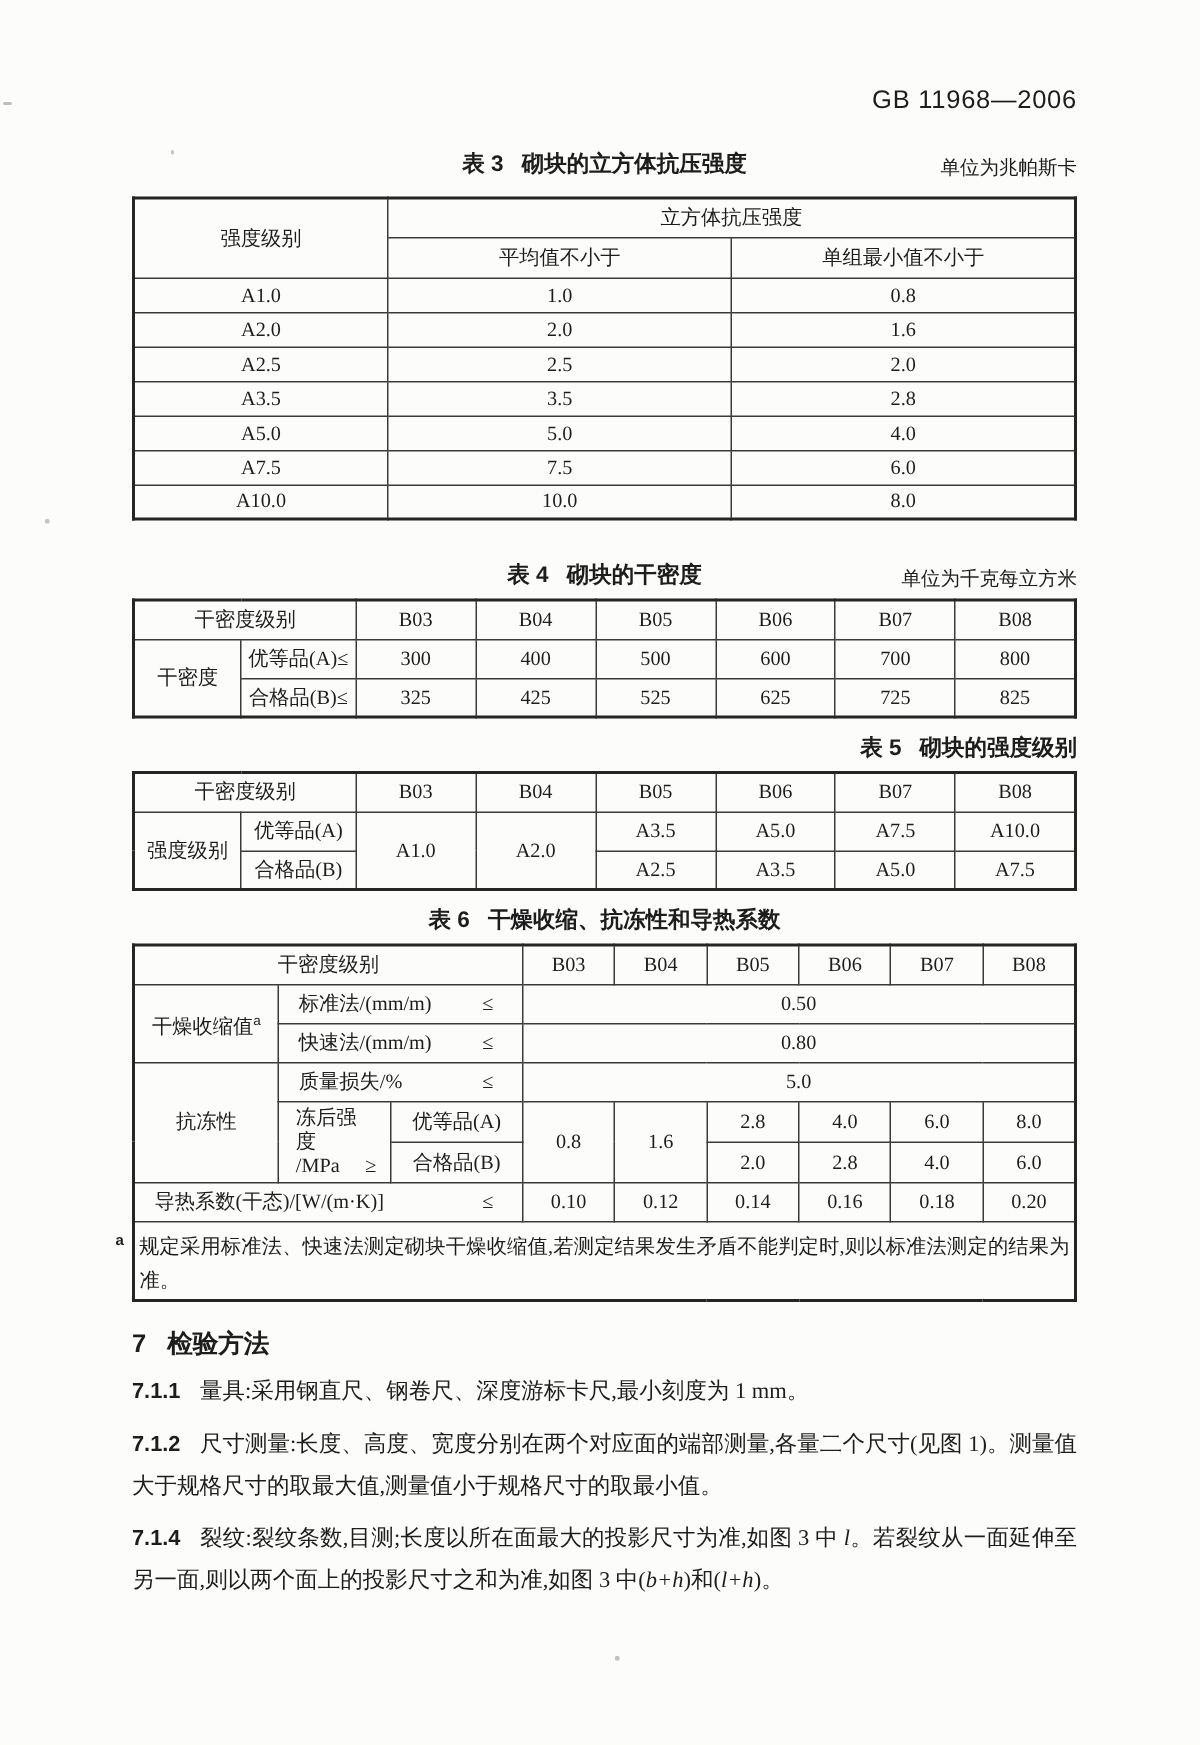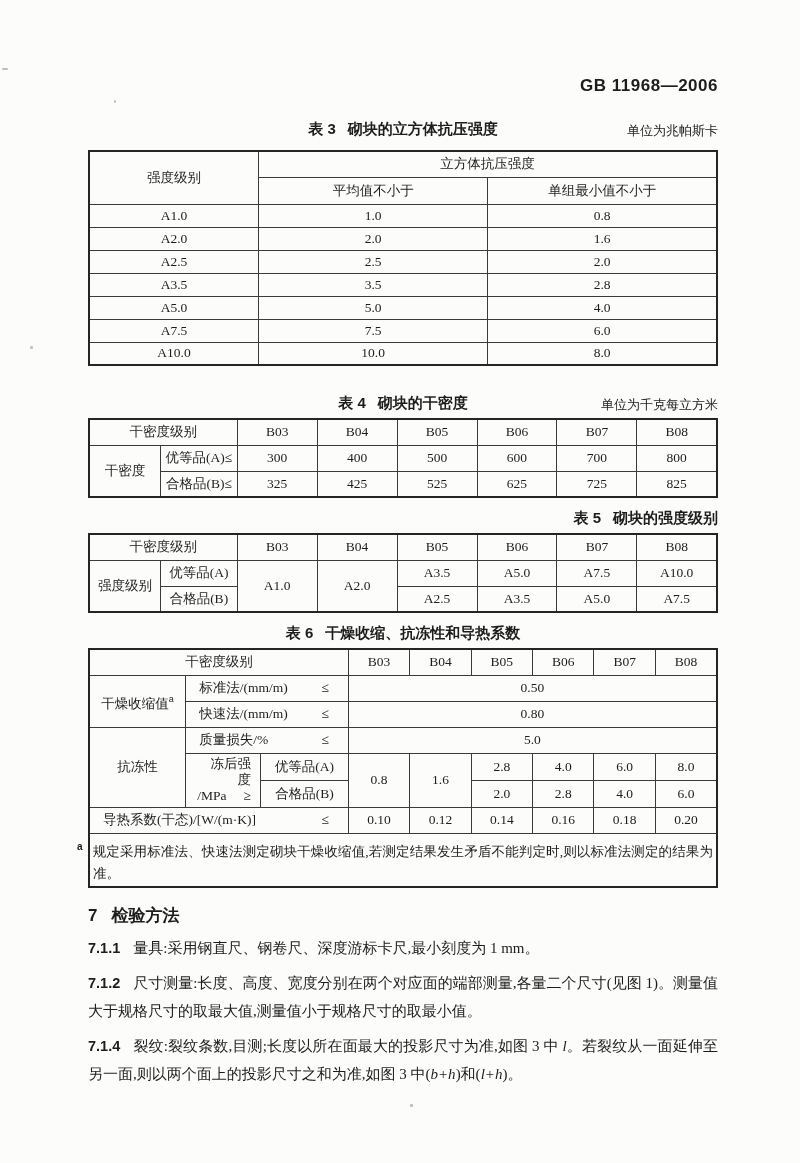--- a/index.html
+++ b/index.html
@@ -5,21 +5,21 @@
   * { margin:0; padding:0; box-sizing:border-box; }
   html,body { background:#fbfbf8; }
   .page {
     position:relative; width:800px; height:1163px;
     background:#fcfcfa; color:#1d1d1d; overflow:hidden;
     font-family:"Liberation Serif","DejaVu Serif",serif;
   }
   .content { position:absolute; left:88px; top:0; width:630px; }
 
   .gb-header {
-    margin-top:76px; text-align:right; font-weight:bold;
+    margin-top:57px; text-align:right; font-weight:normal;
     font-family:"Liberation Sans","DejaVu Sans",sans-serif;
     font-size:17px; letter-spacing:.5px;
   }
 
   .tbl-title {
     position:relative; text-align:center; font-weight:bold;
     font-family:"Liberation Sans","DejaVu Sans",sans-serif;
     font-size:15px; height:18px; line-height:18px;
   }
   .tbl-title .prefix { margin-right:12px; }
@@ -33,21 +33,21 @@
     border:2px solid #252525;
   }
   table.tbl td {
     border:1px solid #3a3a3a; text-align:center; vertical-align:middle;
     font-size:13.5px; padding:1px 3px; height:26px; line-height:16px;
   }
   table.tbl td.h23 { height:23px; }
   table.tbl td.h27 { height:27px; }
   td.le-row { position:relative; }
   .le-flex { display:flex; justify-content:space-between; align-items:center; padding:0 16px 0 10px; }
-  .stack { display:flex; flex-direction:column; justify-content:center; padding:0 6px 0 8px; text-align:right; }
+  .stack { display:flex; flex-direction:column; justify-content:center; padding:0 6px 0 8px; text-align:left; }
   .stack .row2 { display:flex; justify-content:space-between; }
 
   .t3-title { margin-top:24px; }
   .t3 { margin-top:12px; }
   .t4-title { margin-top:28px; }
   .t4 { margin-top:6px; }
   .t5-title { margin-top:11px;text-align:right; }
   .t5 { margin-top:6px; }
   .t6-title { margin-top:11px; }
   .t6 { margin-top:6px; }

